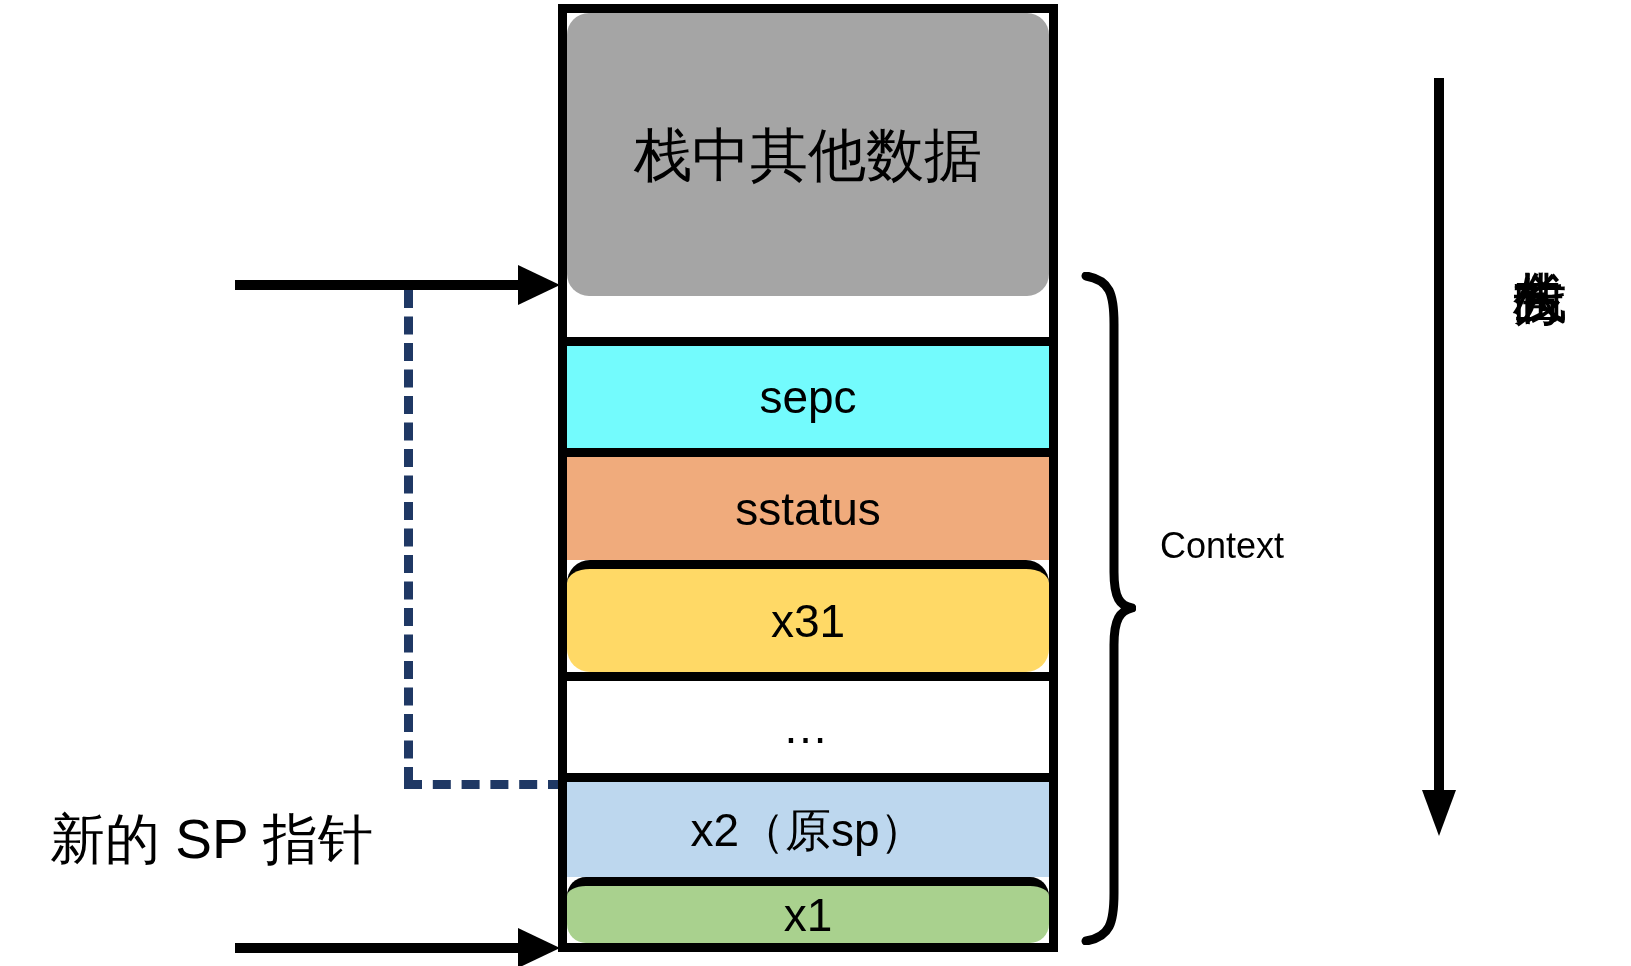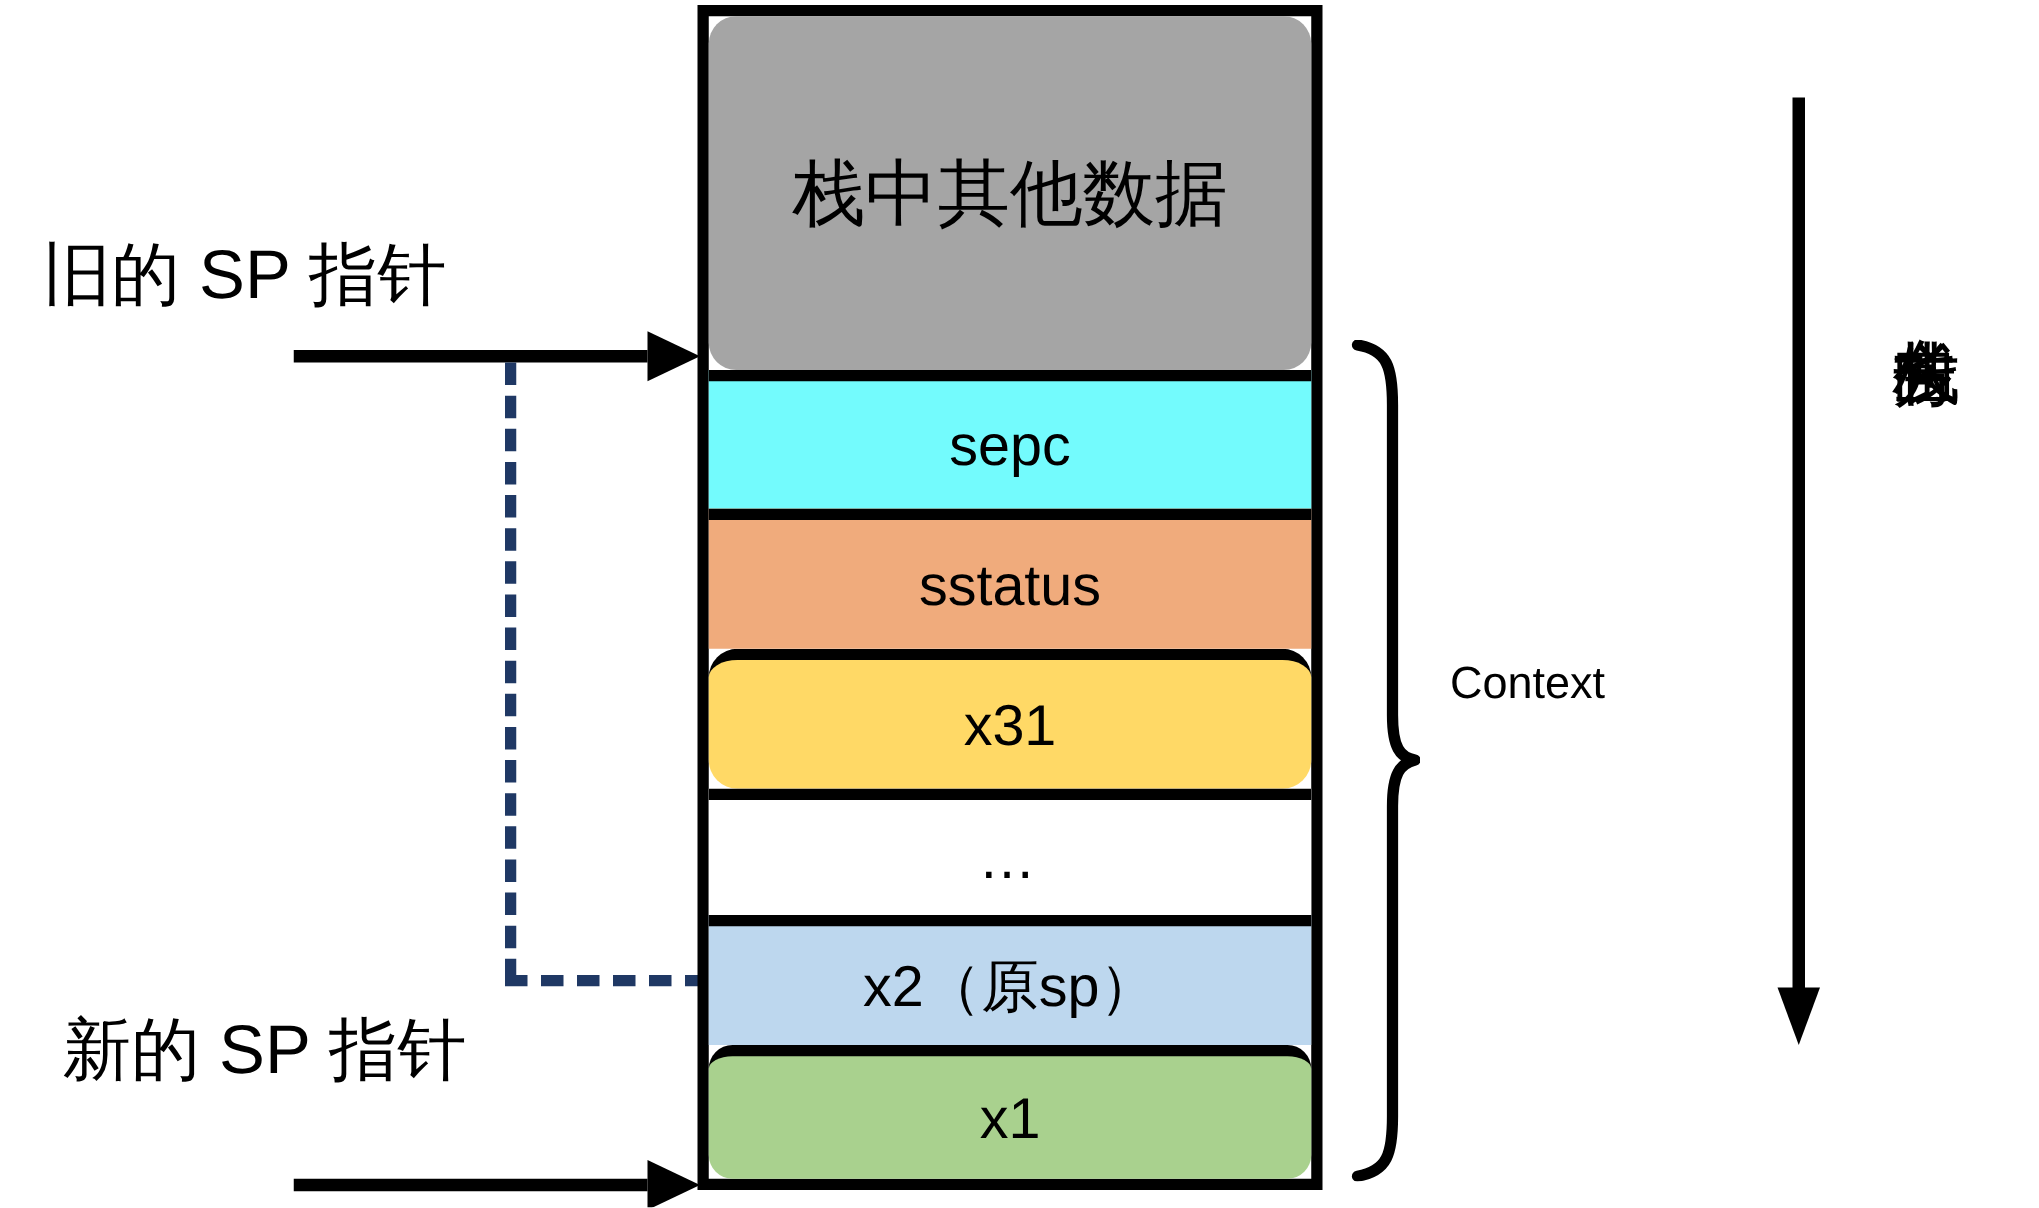--- a/index.html
+++ b/index.html
@@ -158,21 +158,20 @@
     text-orientation: upright;
     color: #000000;
     white-space: nowrap;
   }
 </style>
 </head>
 <body>
 
 <div id="canvas">
 
-  <div class="side-label" id="label-old-sp">旧的 SP 指针</div>
 
   <div class="side-label" id="label-new-sp">新的 SP 指针</div>
 
   <div class="h-arrow" id="arrow-old-sp">
     <div class="shaft" style="width:283px;"></div>
     <div class="head" style="left:283px;"></div>
   </div>
 
   <div class="h-arrow" id="arrow-new-sp">
     <div class="shaft" style="width:283px;"></div>
@@ -181,21 +180,21 @@
 
   <div class="dash-v" id="dash-vertical"></div>
   <div class="dash-h" id="dash-horizontal"></div>
 
   <div class="stack-box">
 
     <div class="cell cell-other" style="background: rgb(165, 165, 165);">
       <span class="cell-label">栈中其他数据</span>
     </div>
 
-    <div class="cell cell-sepc" style="background: rgb(115, 251, 253);">
+    <div class="cell cell-sepc" style="background: rgb(115, 251, 253); margin-top: 41px;">
       <span class="cell-label">sepc</span>
     </div>
 
     <div class="cell cell-sstatus" style="background: rgb(240, 171, 124);">
       <span class="cell-label">sstatus</span>
     </div>
 
     <div class="cell cell-x31" style="background: rgb(255, 217, 102);">
       <span class="cell-label">x31</span>
     </div>

